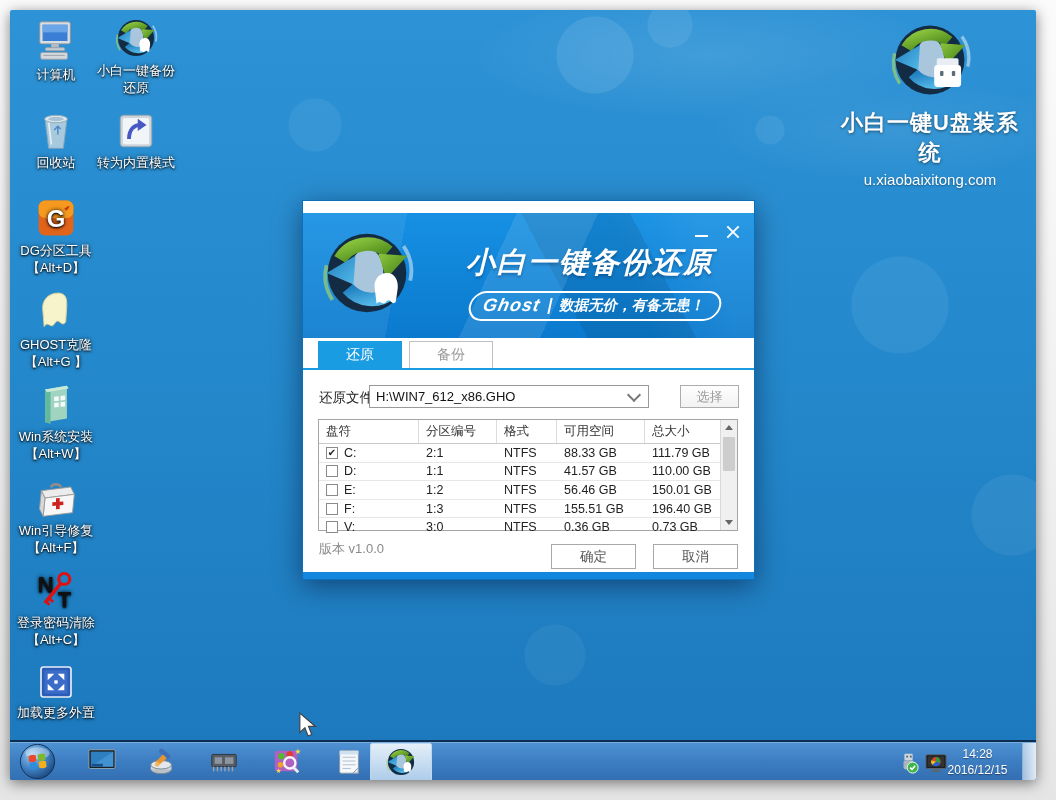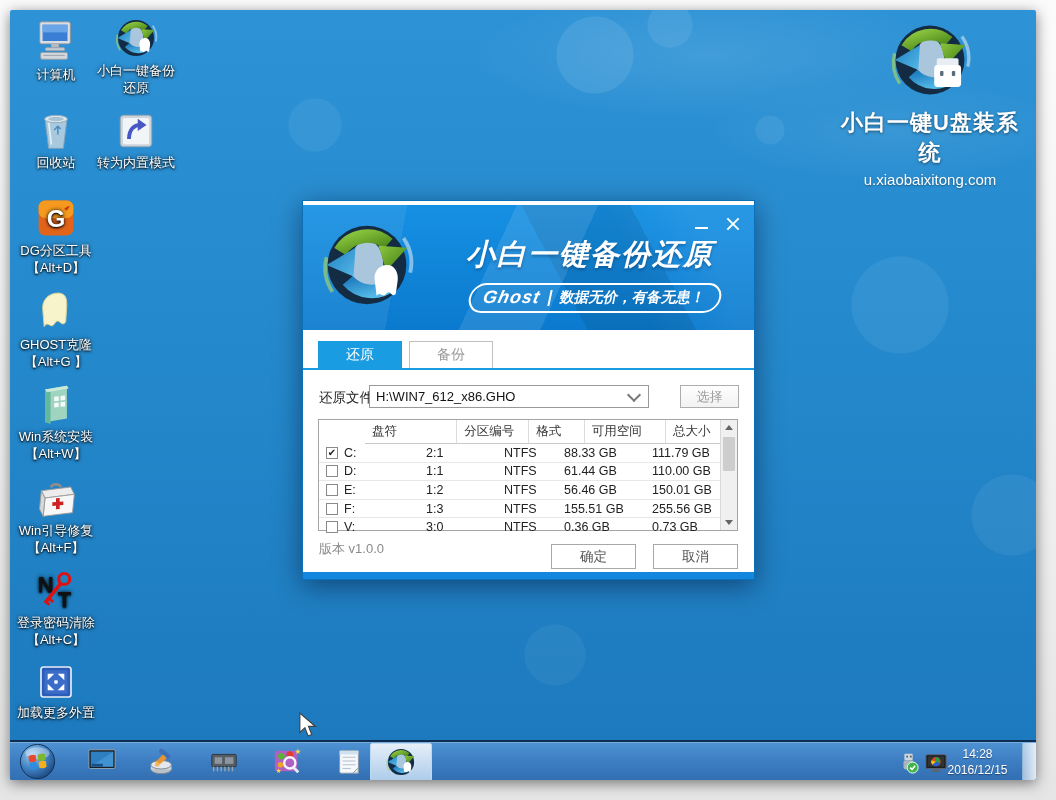--- a/index.html
+++ b/index.html
@@ -23,21 +23,21 @@
   .di{position:absolute;width:92px;text-align:center;color:#fff;font-size:13px;line-height:17px;
       text-shadow:0 1px 2px #000,0 0 4px rgba(0,0,0,.85);cursor:default;}
   .di-ic{height:46px;display:flex;align-items:flex-end;justify-content:center;margin-bottom:2px;}
   
   #brand{position:absolute;left:822px;top:8px;width:196px;text-align:center;color:#fff;}
   #brand .t{font-size:22px;font-weight:bold;letter-spacing:1px;text-shadow:0 1px 3px rgba(0,0,0,.5);margin-top:2px;}
   #brand .u{font-size:15px;margin-top:3px;text-shadow:0 1px 2px rgba(0,0,0,.4);}
   
   #dlg{position:absolute;left:292px;top:190px;width:451px;height:378px;background:#fff;
        border:1px solid #0c6fba;box-shadow:0 6px 26px rgba(0,0,30,.45);}
-  #dlg-banner{position:absolute;left:0;top:4px;right:0;height:125px;overflow:hidden;
+  #dlg-banner{position:absolute;left:0;top:12px;right:0;height:125px;overflow:hidden;
     background:
       linear-gradient(115deg, transparent 42%, rgba(255,255,255,.10) 42%, rgba(255,255,255,.10) 58%, transparent 58%),
       linear-gradient(62deg, transparent 55%, rgba(0,0,0,.09) 55%, rgba(0,0,0,.09) 76%, transparent 76%),
       linear-gradient(100deg, rgba(255,255,255,.07) 22%, transparent 22%),
       linear-gradient(250deg, rgba(255,255,255,.08) 12%, transparent 30%),
       linear-gradient(180deg,#1690e3,#0b7ace);}
   #dlg-logo{position:absolute;left:16px;top:12px;width:96px;height:96px;}
   #dlg-title{position:absolute;left:163px;top:30px;width:280px;color:#fff;font-size:29px;font-weight:bold;
       font-style:italic;letter-spacing:2px;white-space:nowrap;text-shadow:0 2px 3px rgba(0,30,70,.35);}
   #ghost-badge{position:absolute;left:166px;top:78px;display:flex;align-items:center;gap:9px;
@@ -62,21 +62,21 @@
       background:#fff;border:1px solid #999;display:flex;align-items:center;cursor:pointer;}
   #file-combo .val{flex:1;font-size:13px;color:#111;padding-left:6px;white-space:nowrap;overflow:hidden;}
   #file-combo .chev{width:8px;height:8px;border-right:2px solid #777;border-bottom:2px solid #777;
       transform:rotate(45deg);margin:-4px 9px 0 0;}
   #btn-choose{position:absolute;left:377px;top:184px;width:59px;height:23px;box-sizing:border-box;
       background:linear-gradient(#fefefe,#f2f2f2);border:1px solid #adadad;color:#9a9a9a;
       font-size:13px;display:flex;align-items:center;justify-content:center;cursor:pointer;}
   
   #ptable{position:absolute;left:15px;top:218px;width:420px;height:112px;box-sizing:border-box;
       border:1px solid #a5a5a5;background:#fff;font-size:12.5px;color:#222;}
-  #pt-head{display:flex;height:23px;border-bottom:1px solid #c9c9c9;align-items:center;color:#333;margin-left:46px;}
+  #pt-head{display:flex;height:23px;border-bottom:1px solid #c9c9c9;align-items:center;color:#333;}
   #pt-head .hc{box-sizing:border-box;border-right:1px solid #dcdcdc;height:100%;display:flex;align-items:center;padding-left:7px;}
   .c0{width:100px;} .c1{width:78px;} .c2{width:60px;} .c3{width:88px;} .c4{width:77px;border-right:none!important;}
   .prow{display:flex;height:17.6px;align-items:center;border-bottom:1px solid #e7e7e7;cursor:default;}
   .prow .cell{box-sizing:border-box;padding-left:7px;white-space:nowrap;}
   .prow .c0{display:flex;align-items:center;gap:6px;}
   .cb{width:12px;height:12px;box-sizing:border-box;border:1px solid #8a8a8a;background:#fff;
       font-size:10px;line-height:10px;text-align:center;color:#222;cursor:pointer;}
   
   #pt-sb{position:absolute;right:0;top:0;bottom:0;width:16px;background:#f0f0f0;border-left:1px solid #d9d9d9;}
   .sb-ar{position:absolute;left:0;width:16px;height:15px;display:flex;align-items:center;justify-content:center;cursor:pointer;}
@@ -350,42 +350,42 @@
         <span class="cell c3">88.33 GB</span>
         <span class="cell c4">111.79 GB</span>
       </div>
       <div class="prow">
         <span class="cell c0">
             <span class="cb"></span>
             <span>D:</span>
           </span>
         <span class="cell c1">1:1</span>
         <span class="cell c2">NTFS</span>
-        <span class="cell c3">61.44 GB</span>
+        <span class="cell c3">41.57 GB</span>
         <span class="cell c4">110.00 GB</span>
       </div>
       <div class="prow">
         <span class="cell c0">
             <span class="cb"></span>
             <span>E:</span>
           </span>
         <span class="cell c1">1:2</span>
         <span class="cell c2">NTFS</span>
         <span class="cell c3">56.46 GB</span>
         <span class="cell c4">150.01 GB</span>
       </div>
       <div class="prow">
         <span class="cell c0">
             <span class="cb"></span>
             <span>F:</span>
           </span>
         <span class="cell c1">1:3</span>
         <span class="cell c2">NTFS</span>
         <span class="cell c3">155.51 GB</span>
-        <span class="cell c4">255.56 GB</span>
+        <span class="cell c4">196.40 GB</span>
       </div>
       <div class="prow" style="border-bottom:none">
         <span class="cell c0">
             <span class="cb"></span>
             <span>V:</span>
           </span>
         <span class="cell c1">3:0</span>
         <span class="cell c2">NTFS</span>
         <span class="cell c3">0.36 GB</span>
         <span class="cell c4">0.73 GB</span>

